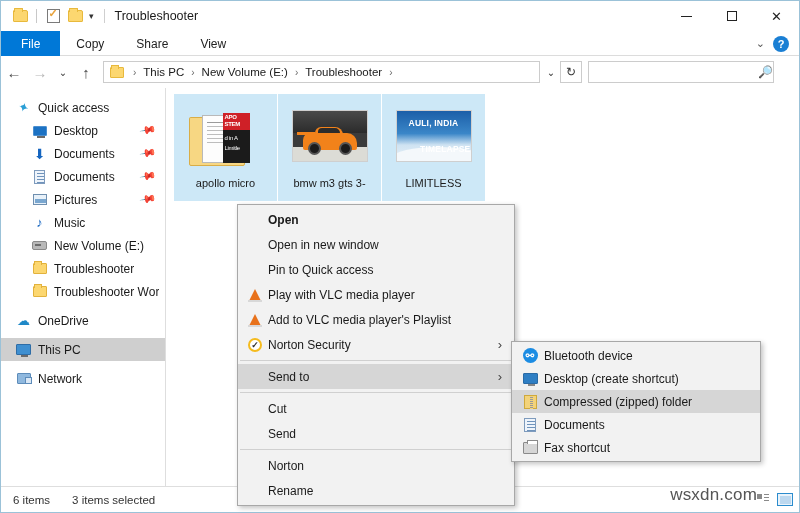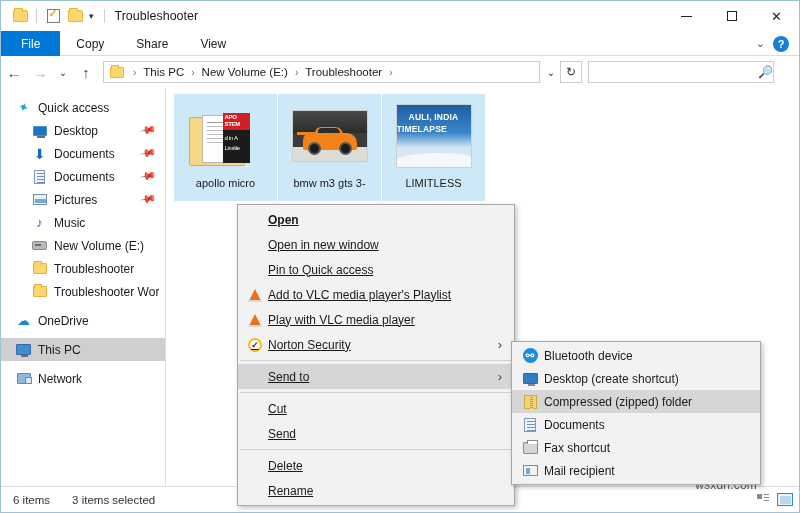--- a/index.html
+++ b/index.html
@@ -179,36 +179,36 @@
   .car-top { position:absolute;left:0;top:0;width:76px;height:22px;background:linear-gradient(180deg,#4a4a4a,#2b2b2b); }
   .car-ground { position:absolute;left:0;bottom:0;width:76px;height:14px;background:#dcdcd6; }
   .car-body { position:absolute; left:10px; bottom:11px; width:54px; height:17px; background:#f2821a; border-radius:7px 10px 2px 2px; }
   .car-roof { position:absolute; left:22px; bottom:24px; width:28px; height:10px; background:#f2821a; border-radius:6px 8px 0 0; }
   .car-win { position:absolute; left:25px; bottom:26px; width:22px; height:7px; background:#2c2c2c; border-radius:4px 5px 0 0; }
   .car-w1 { position:absolute; left:15px; bottom:6px; width:13px; height:13px; border-radius:50%; background:#1b1b1b; border:2px solid #555; }
   .car-w2 { position:absolute; left:46px; bottom:6px; width:13px; height:13px; border-radius:50%; background:#1b1b1b; border:2px solid #555; }
   .car-wing { position:absolute; left:4px; bottom:26px; width:18px; height:3px; background:#f2821a; }
 
   
-  .thumb-lim { width:76px; height:64px; position:relative; overflow:hidden; border:1px solid #cfcfcf;
+  .thumb-lim { width:76px; height:52px; position:relative; overflow:hidden; border:1px solid #cfcfcf;
     background:linear-gradient(180deg,#1c5fa8 0%,#3a86c8 45%,#cfe3f2 68%,#eaf2f8 100%); }
   .lim-t1 { position:absolute; left:0; right:0; top:7px; text-align:center; font-size:8.5px; font-weight:bold; color:#ffffff; letter-spacing:0.2px; }
-  .lim-t2 { position:absolute; left:0; right:0; top:19px; text-align:left; font-size:8.5px; font-weight:bold; color:#ffffff; letter-spacing:0.2px; }
+  .lim-t2 { position:absolute; left:0; right:0; top:33px; text-align:right; font-size:8.5px; font-weight:bold; color:#ffffff; letter-spacing:0.2px; }
   .lim-snow { position:absolute; left:-4px; bottom:-6px; width:90px; height:20px; background:#f4f8fb; border-radius:50% 50% 0 0; }
 
   
   .ctxmenu {
     position: absolute; left: 236px; top: 203px; width: 278px;
     background: #f2f2f2; border: 1px solid #a8a8a8;
     box-shadow: 2px 2px 5px rgba(0,0,0,0.24);
     padding: 2px 0; z-index: 40;
   }
   .ctx-item {
     height: 25px; display: flex; align-items: center;
-    font-size: 12px; color: #1a1a1a; padding-left: 4px; position: relative; text-decoration: underline;
+    font-size: 12px; color: #1a1a1a; padding-left: 4px; position: relative;
   }
   .ctx-item.hl { background: #d6d6d6; }
   .ctx-item.bold { font-weight: bold; }
   .ctx-ic { width: 26px; display: flex; align-items: center; justify-content: center; flex-shrink: 0; }
   .ctx-label { white-space: nowrap; }
   .ctx-arrow { position: absolute; right: 12px; font-size: 13px; color: #444; font-weight: 300; }
   .ctx-sep { height: 1px; background: #d0d0d0; margin: 3px 2px; }
 
   .vlc-cone {
     width:0;height:0;border-left:6px solid transparent;border-right:6px solid transparent;
@@ -255,22 +255,22 @@
   }
   .st-items { padding-left: 12px; }
   .st-sel { padding-left: 22px; }
   .st-right { position: absolute; right: 6px; display: flex; align-items: center; gap: 6px; }
   .view-ic1 { width:14px;height:12px;position:relative; }
   .view-ic1::before{content:"";position:absolute;left:0;top:0;width:5px;height:5px;background:#8a8a8a;}
   .view-ic1::after{content:"";position:absolute;left:7px;top:0;width:5px;height:1px;background:#8a8a8a;box-shadow:0 3px 0 #8a8a8a,0 6px 0 #8a8a8a;}
   .view-ic2 { width:16px;height:13px;border:1px solid #2b8ccd;background:#e9f3fb;position:relative; }
   .view-ic2::after{content:"";position:absolute;left:2px;top:2px;width:11px;height:8px;background:#bcd8ef;}
   .watermark {
-    position: absolute; right: 42px; bottom: 20px;
-    font-size: 12px; color: #555; letter-spacing: 0.2px;
+    position: absolute; right: 42px; bottom: 7px;
+    font-size: 17px; color: #555; letter-spacing: 0.2px;
   }
 </style>
 </head>
 <body>
 
 <div id="app">
 
   <div class="titlebar">
     <div class="qat">
       <div class="qat-ic">
@@ -465,27 +465,27 @@
       <span class="ctx-label">Open in new window</span>
     </div>
     <div class="ctx-item">
       <span class="ctx-ic"></span>
       <span class="ctx-label">Pin to Quick access</span>
     </div>
     <div class="ctx-item">
       <span class="ctx-ic">
           <span class="vlc-cone"></span>
         </span>
-      <span class="ctx-label">Add to VLC media player's Playlist</span>
+      <span class="ctx-label">Play with VLC media player</span>
     </div>
     <div class="ctx-item">
       <span class="ctx-ic">
           <span class="vlc-cone"></span>
         </span>
-      <span class="ctx-label">Play with VLC media player</span>
+      <span class="ctx-label">Add to VLC media player's Playlist</span>
     </div>
     <div class="ctx-item">
       <span class="ctx-ic">
           <span class="norton-ic">✓</span>
         </span>
       <span class="ctx-label">Norton Security</span>
       <span class="ctx-arrow">›</span>
     </div>
     <div class="ctx-sep"></div>
     <div class="ctx-item hl">
@@ -498,21 +498,21 @@
       <span class="ctx-ic"></span>
       <span class="ctx-label">Cut</span>
     </div>
     <div class="ctx-item">
       <span class="ctx-ic"></span>
       <span class="ctx-label">Send</span>
     </div>
     <div class="ctx-sep"></div>
     <div class="ctx-item">
       <span class="ctx-ic"></span>
-      <span class="ctx-label">Delete</span>
+      <span class="ctx-label">Norton</span>
     </div>
     <div class="ctx-item">
       <span class="ctx-ic"></span>
       <span class="ctx-label">Rename</span>
     </div>
 
   </div>
 
   <div class="submenu">
     <div class="sub-item">
@@ -537,26 +537,20 @@
       <span class="sub-ic">
           <span class="docs-ic"></span>
         </span>
       <span>Documents</span>
     </div>
     <div class="sub-item">
       <span class="sub-ic">
           <span class="fax-ic"></span>
         </span>
       <span>Fax shortcut</span>
-    </div>
-    <div class="sub-item">
-      <span class="sub-ic">
-          <span class="mail-ic"></span>
-        </span>
-      <span>Mail recipient</span>
     </div>
   </div>
 
   <div class="statusbar">
     <span class="st-items">6 items</span>
     <span class="st-sel">3 items selected</span>
     <span class="st-right">
       <span class="view-ic1"></span>
       <span class="view-ic2"></span>
     </span>

